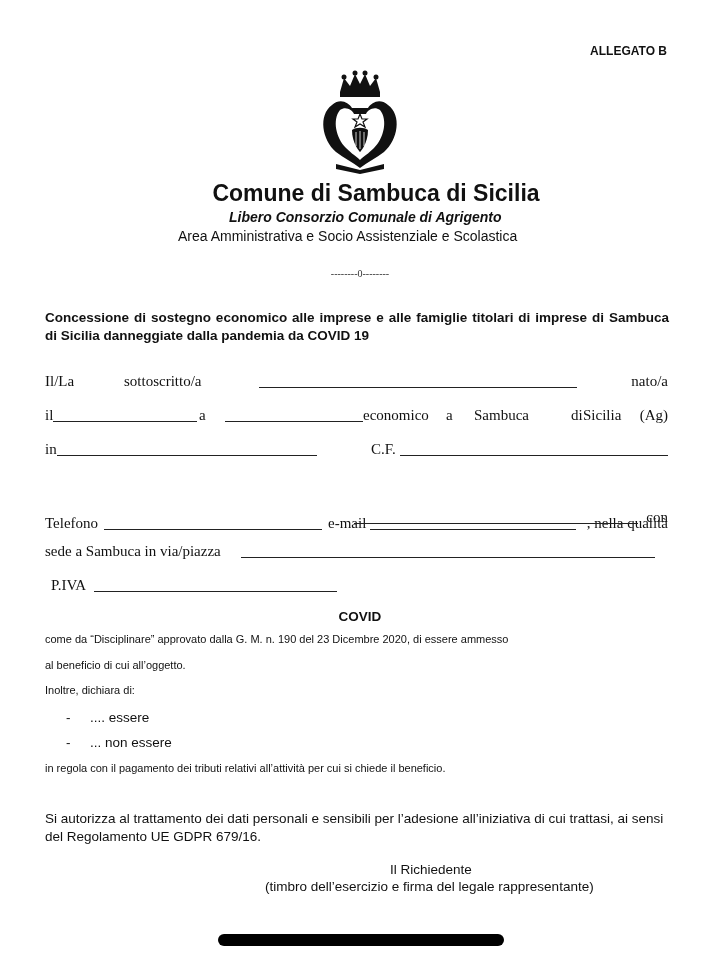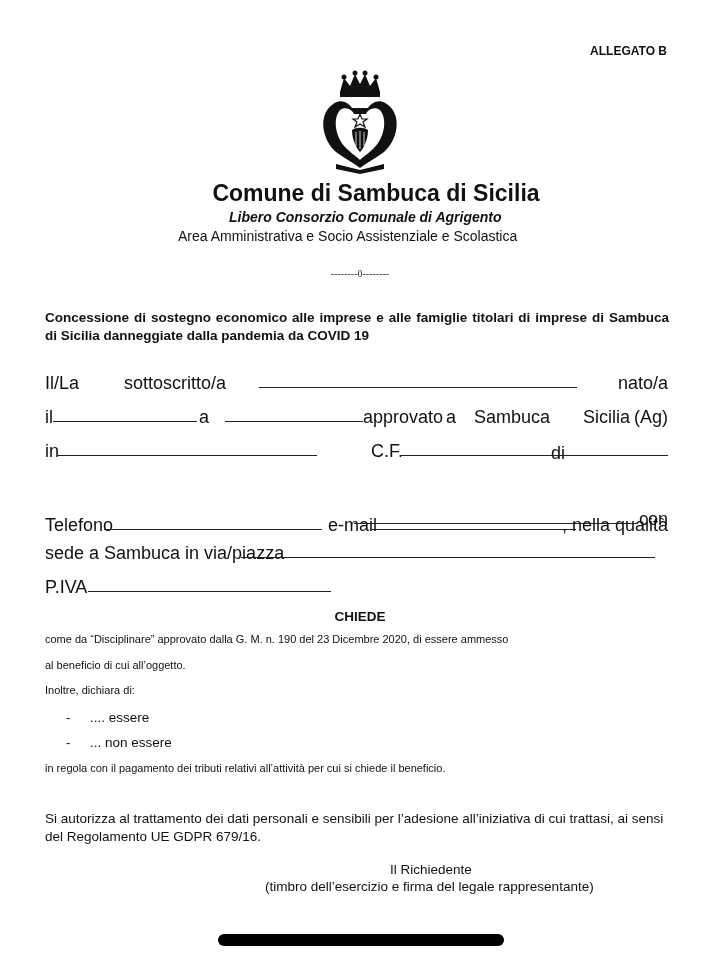--- a/index.html
+++ b/index.html
@@ -8,21 +8,21 @@
     font-family: "Liberation Sans", sans-serif; color: #111;
   }
   .abs { position: absolute; }
   .allegato { top: 44px; right: 53px; font-weight: bold; font-size: 12px; }
   .crest { left: 318px; top: 70px; width: 84px; height: 104px; }
   .title { top: 180px; left: 0; width: 720px; text-align: center; font-weight: bold; font-size: 23px; padding-left: 16px; }
   .subtitle { top: 209px; left: 229px; font-weight: bold; font-style: italic; font-size: 14px; }
   .area { top: 228px; left: 178px; font-size: 14px; }
   .sep { top: 268px; left: 0; width: 720px; text-align: center; font-family: "Liberation Serif", serif; font-size: 10px; color: #333; }
   .subject { top: 309px; left: 45px; width: 624px; font-weight: bold; font-size: 13.5px; line-height: 18px; text-align: justify; text-align-last: left; }
-  .row { left: 45px; width: 623px; font-size: 18px; height: 20px; }
+  .row { left: 45px; width: 623px; font-size: 15px; height: 20px; font-family: Liberation Serif, serif; }
   .row span { position: absolute; white-space: nowrap; }
   .line { border-bottom: 1px solid #222; height: 14px; position: absolute; }
   .chiede { top: 609px; left: 0; width: 720px; text-align: center; font-weight: bold; font-size: 13.5px; }
   .para { left: 45px; font-size: 11px; white-space: nowrap; }
   .bullet { font-size: 13.5px; }
   .gdpr { top: 810px; left: 45px; width: 630px; font-size: 13.5px; line-height: 18px; }
   .sig1 { top: 862px; left: 390px; font-size: 13.5px; }
   .sig2 { top: 879px; left: 265px; font-size: 13.5px; }
   .home-indicator { top: 934px; left: 218px; width: 286px; height: 12px; border-radius: 6px; background: #000; }
 </style>
@@ -67,24 +67,24 @@
   <span style="left:79px;">sottoscritto/a</span>
   <div class="line" style="left:214px; width:318px;"></div>
   <span style="right:0;">nato/a</span>
 </div>
 
 <div class="abs row" style="top:407px;">
   <span style="left:0;">il</span>
   <div class="line" style="left:8px; width:144px;"></div>
   <span style="left:154px;">a</span>
   <div class="line" style="left:180px; width:138px;"></div>
-  <span style="left:318px;">approvato</span>
+  <span style="left:318px;">economico</span>
   <span style="left:401px;">a</span>
   <span style="left:429px;">Sambuca</span>
-  <span style="left:506px;margin-top:36px;">di</span>
+  <span style="left:526px;">di</span>
   <span style="left:538px;">Sicilia</span>
   <span style="right:0;">(Ag)</span>
 </div>
 
 <div class="abs row" style="top:441px;">
   <span style="left:0;">in</span>
   <div class="line" style="left:12px; width:260px;"></div>
   <span style="left:326px;">C.F.</span>
   <div class="line" style="left:355px; width:268px;"></div>
 </div>
@@ -100,26 +100,26 @@
 <div class="abs row" style="top:509px;">
   <div class="line" style="left:309px; width:284px;"></div>
   <span style="right:0;">con</span>
 </div>
 
 <div class="abs row" style="top:543px;text-align:right;">
   <span style="left:0;">sede a Sambuca in via/piazza</span>
   <div class="line" style="left:196px; width:414px;"></div>
 </div>
 
-<div class="abs row" style="top:577px;">
+<div class="abs row" style="top:577px;margin-left:6px;">
   <span style="left:0;">P.IVA</span>
   <div class="line" style="left:43px; width:243px;"></div>
 </div>
 
-<div class="abs chiede">CHIEDE</div>
+<div class="abs chiede">COVID</div>
 
 <div class="abs para" style="top:633px;">come da “Disciplinare” approvato dalla G. M. n. 190 del 23 Dicembre 2020, di essere ammesso</div>
 <div class="abs para" style="top:659px;">al beneficio di cui all’oggetto.</div>
 <div class="abs para" style="top:684px;">Inoltre, dichiara di:</div>
 
 <div class="abs bullet" style="top:710px; left:66px;">-</div>
 <div class="abs bullet" style="top:710px; left:90px;">.... essere</div>
 <div class="abs bullet" style="top:735px; left:66px;">-</div>
 <div class="abs bullet" style="top:735px; left:90px;">... non essere</div>
 

